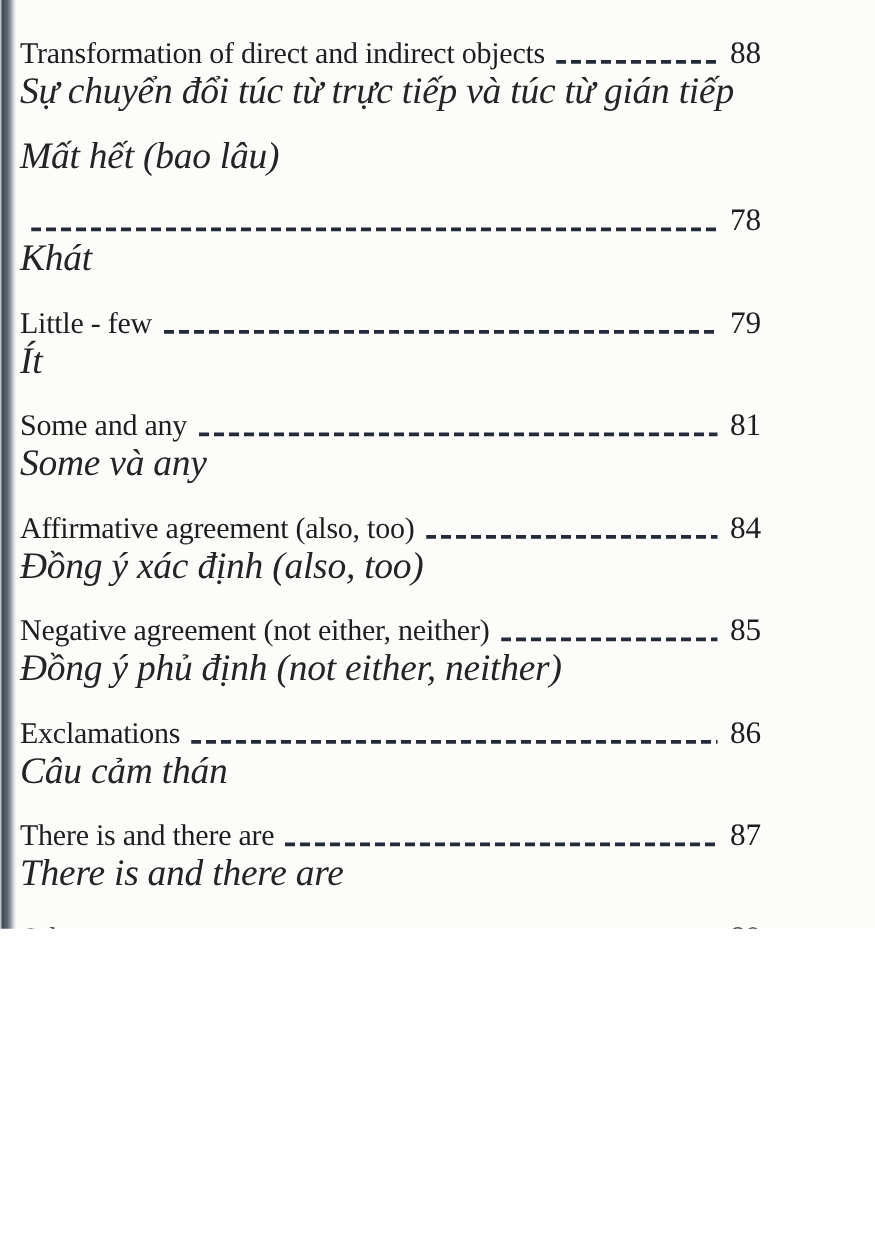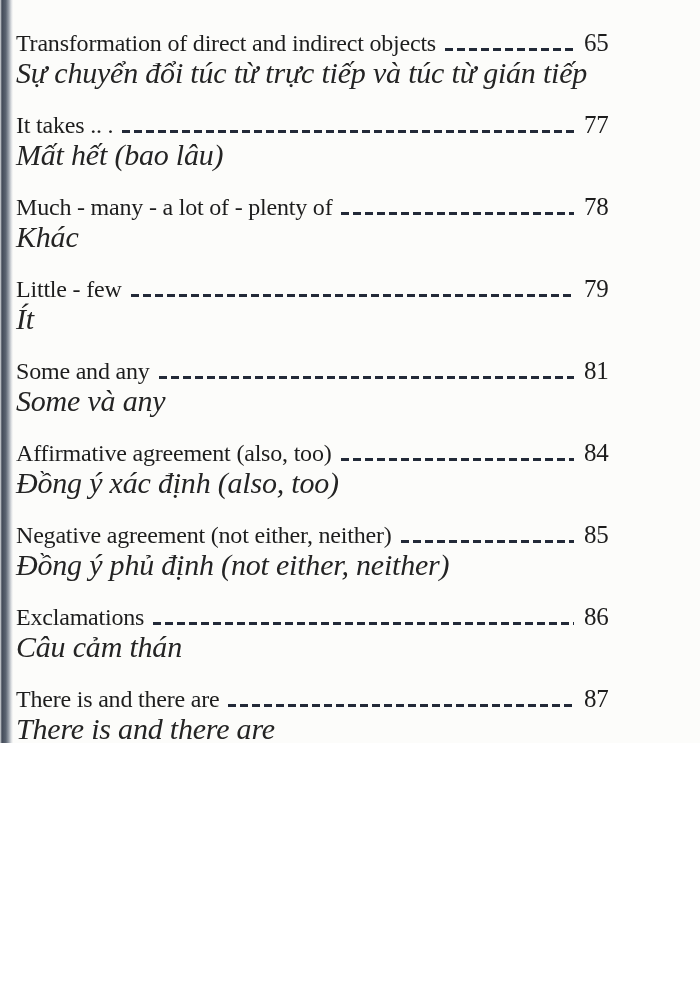--- a/index.html
+++ b/index.html
@@ -74,41 +74,35 @@
 <body>
 
 <div class="page">
 
   <div class="toc">
 
     <div class="entry">
       <div class="title-row">
         <span class="title">Transformation of direct and indirect objects</span>
         <span class="leader"></span>
-        <span class="pagenum">65</span>
+        <span class="pagenum">88</span>
       </div>
       <div class="subtitle">Sự chuyển đổi túc từ trực tiếp và túc từ gián tiếp</div>
     </div>
 
     <div class="entry">
-      <div class="title-row">
-        <span class="title">It takes .. .</span>
-        <span class="leader"></span>
-        <span class="pagenum">77</span>
-      </div>
       <div class="subtitle">Mất hết (bao lâu)</div>
     </div>
 
     <div class="entry">
       <div class="title-row">
-        <span class="title">Much - many - a lot of - plenty of</span>
         <span class="leader"></span>
         <span class="pagenum">78</span>
       </div>
-      <div class="subtitle">Khác</div>
+      <div class="subtitle">Khát</div>
     </div>
 
     <div class="entry">
       <div class="title-row">
         <span class="title">Little - few</span>
         <span class="leader"></span>
         <span class="pagenum">79</span>
       </div>
       <div class="subtitle">Ít</div>
     </div>

